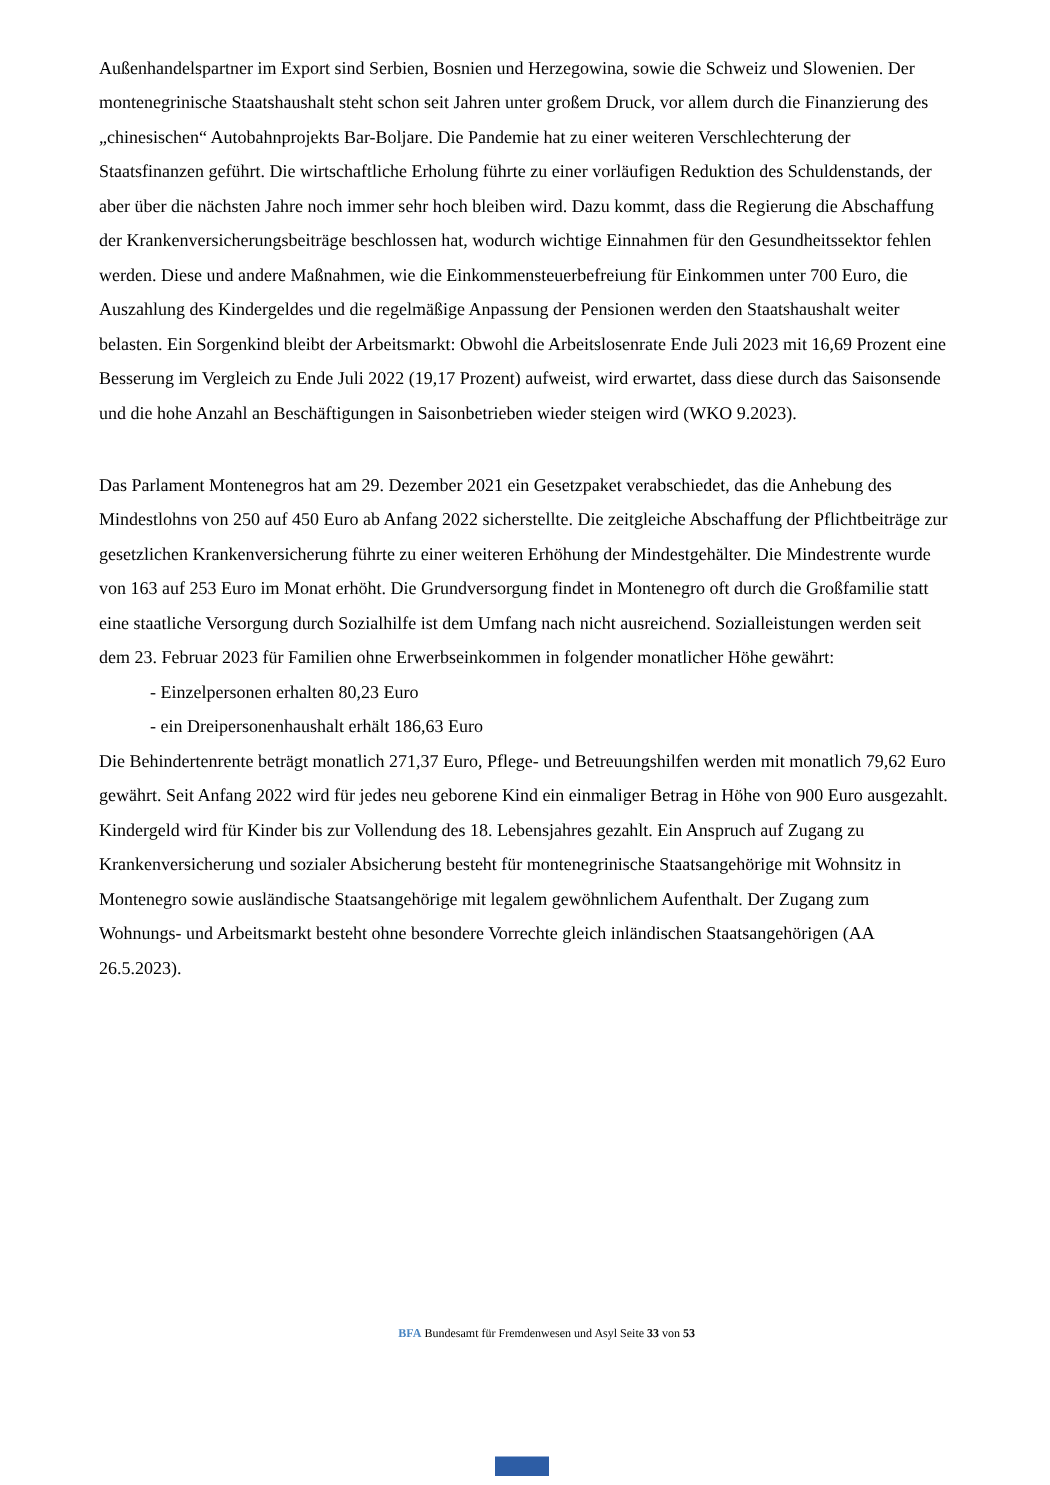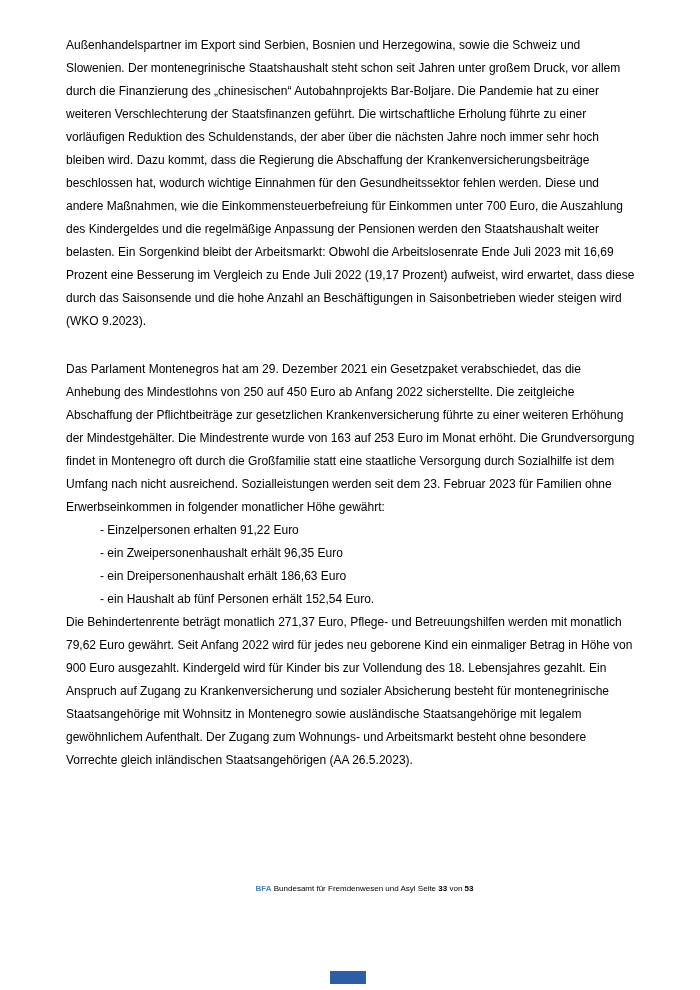--- a/index.html
+++ b/index.html
@@ -5,21 +5,21 @@
     html, body {
       margin: 0;
       padding: 0;
       background: #ffffff;
     }
     .page {
       position: relative;
       width: 696px;
       height: 990px;
       background: #ffffff;
-      font-family: Liberation Sans, sans-serif;
+      font-family: Liberation Serif, serif;
       color: #000000;
       overflow: hidden;
     }
     .content {
       position: absolute;
       top: 34px;
       left: 66px;
       width: 570px;
       font-size: 12px;
       line-height: 23px;
@@ -69,24 +69,22 @@
 
 <div class="page">
 
   <div class="content">
 
     <p class="para">Außenhandelspartner im Export sind Serbien, Bosnien und Herzegowina, sowie die Schweiz und Slowenien. Der montenegrinische Staatshaushalt steht schon seit Jahren unter großem Druck, vor allem durch die Finanzierung des „chinesischen“ Autobahnprojekts Bar-Boljare. Die Pandemie hat zu einer weiteren Verschlechterung der Staatsfinanzen geführt. Die wirtschaftliche Erholung führte zu einer vorläufigen Reduktion des Schuldenstands, der aber über die nächsten Jahre noch immer sehr hoch bleiben wird. Dazu kommt, dass die Regierung die Abschaffung der Krankenversicherungsbeiträge beschlossen hat, wodurch wichtige Einnahmen für den Gesundheitssektor fehlen werden. Diese und andere Maßnahmen, wie die Einkommensteuerbefreiung für Einkommen unter 700 Euro, die Auszahlung des Kindergeldes und die regelmäßige Anpassung der Pensionen werden den Staatshaushalt weiter belasten. Ein Sorgenkind bleibt der Arbeitsmarkt: Obwohl die Arbeitslosenrate Ende Juli 2023 mit 16,69 Prozent eine Besserung im Vergleich zu Ende Juli 2022 (19,17 Prozent) aufweist, wird erwartet, dass diese durch das Saisonsende und die hohe Anzahl an Beschäftigungen in Saisonbetrieben wieder steigen wird (WKO 9.2023).</p>
 
     <p class="para-nogap">Das Parlament Montenegros hat am 29. Dezember 2021 ein Gesetzpaket verabschiedet, das die Anhebung des Mindestlohns von 250 auf 450 Euro ab Anfang 2022 sicherstellte. Die zeitgleiche Abschaffung der Pflichtbeiträge zur gesetzlichen Krankenversicherung führte zu einer weiteren Erhöhung der Mindestgehälter. Die Mindestrente wurde von 163 auf 253 Euro im Monat erhöht. Die Grundversorgung findet in Montenegro oft durch die Großfamilie statt eine staatliche Versorgung durch Sozialhilfe ist dem Umfang nach nicht ausreichend. Sozialleistungen werden seit dem 23. Februar 2023 für Familien ohne Erwerbseinkommen in folgender monatlicher Höhe gewährt:</p>
 
     <div class="list">
-      <div class="list-item">- Einzelpersonen erhalten 91,22 Euro</div>
-      <div class="list-item">- ein Zweipersonenhaushalt erhält 96,35 Euro</div>
+      <div class="list-item">- Einzelpersonen erhalten 80,23 Euro</div>
       <div class="list-item">- ein Dreipersonenhaushalt erhält 186,63 Euro</div>
-      <div class="list-item">- ein Haushalt ab fünf Personen erhält 152,54 Euro.</div>
     </div>
 
     <p class="para-nogap">Die Behindertenrente beträgt monatlich 271,37 Euro, Pflege- und Betreuungshilfen werden mit monatlich 79,62 Euro gewährt. Seit Anfang 2022 wird für jedes neu geborene Kind ein einmaliger Betrag in Höhe von 900 Euro ausgezahlt. Kindergeld wird für Kinder bis zur Vollendung des 18. Lebensjahres gezahlt. Ein Anspruch auf Zugang zu Krankenversicherung und sozialer Absicherung besteht für montenegrinische Staatsangehörige mit Wohnsitz in Montenegro sowie ausländische Staatsangehörige mit legalem gewöhnlichem Aufenthalt. Der Zugang zum Wohnungs- und Arbeitsmarkt besteht ohne besondere Vorrechte gleich inländischen Staatsangehörigen (AA 26.5.2023).</p>
 
   </div>
 
   <div class="footer">
     <span class="bfa" style="color: rgb(74, 134, 194);">BFA</span>
     <span>Bundesamt für Fremdenwesen und Asyl Seite</span>
     <span class="b">33</span>

